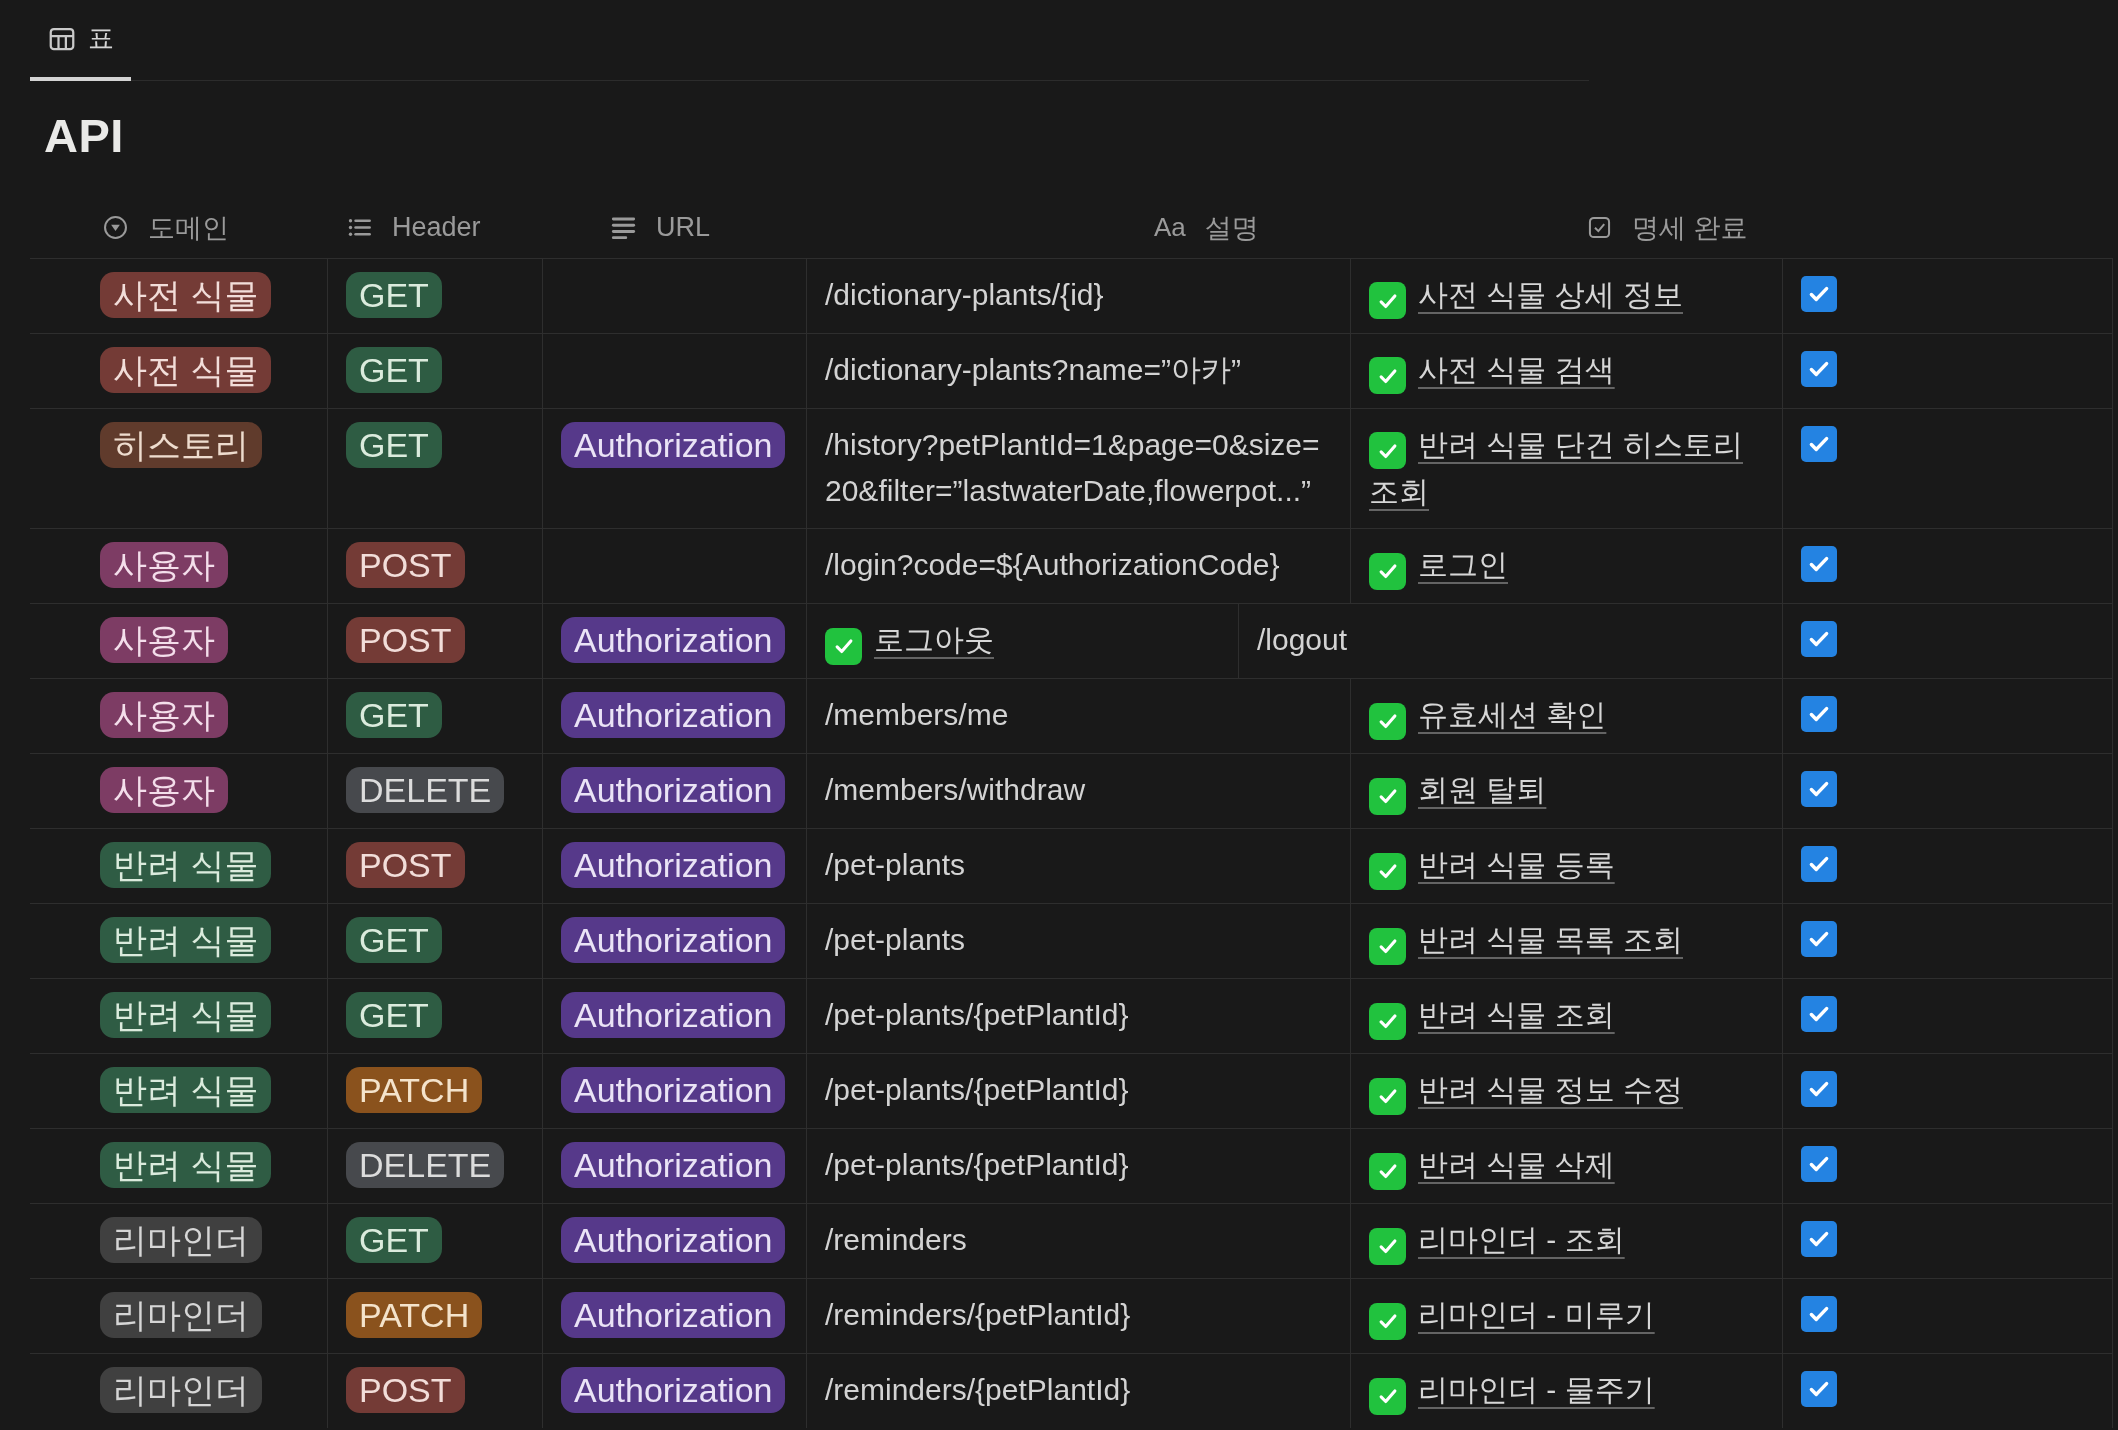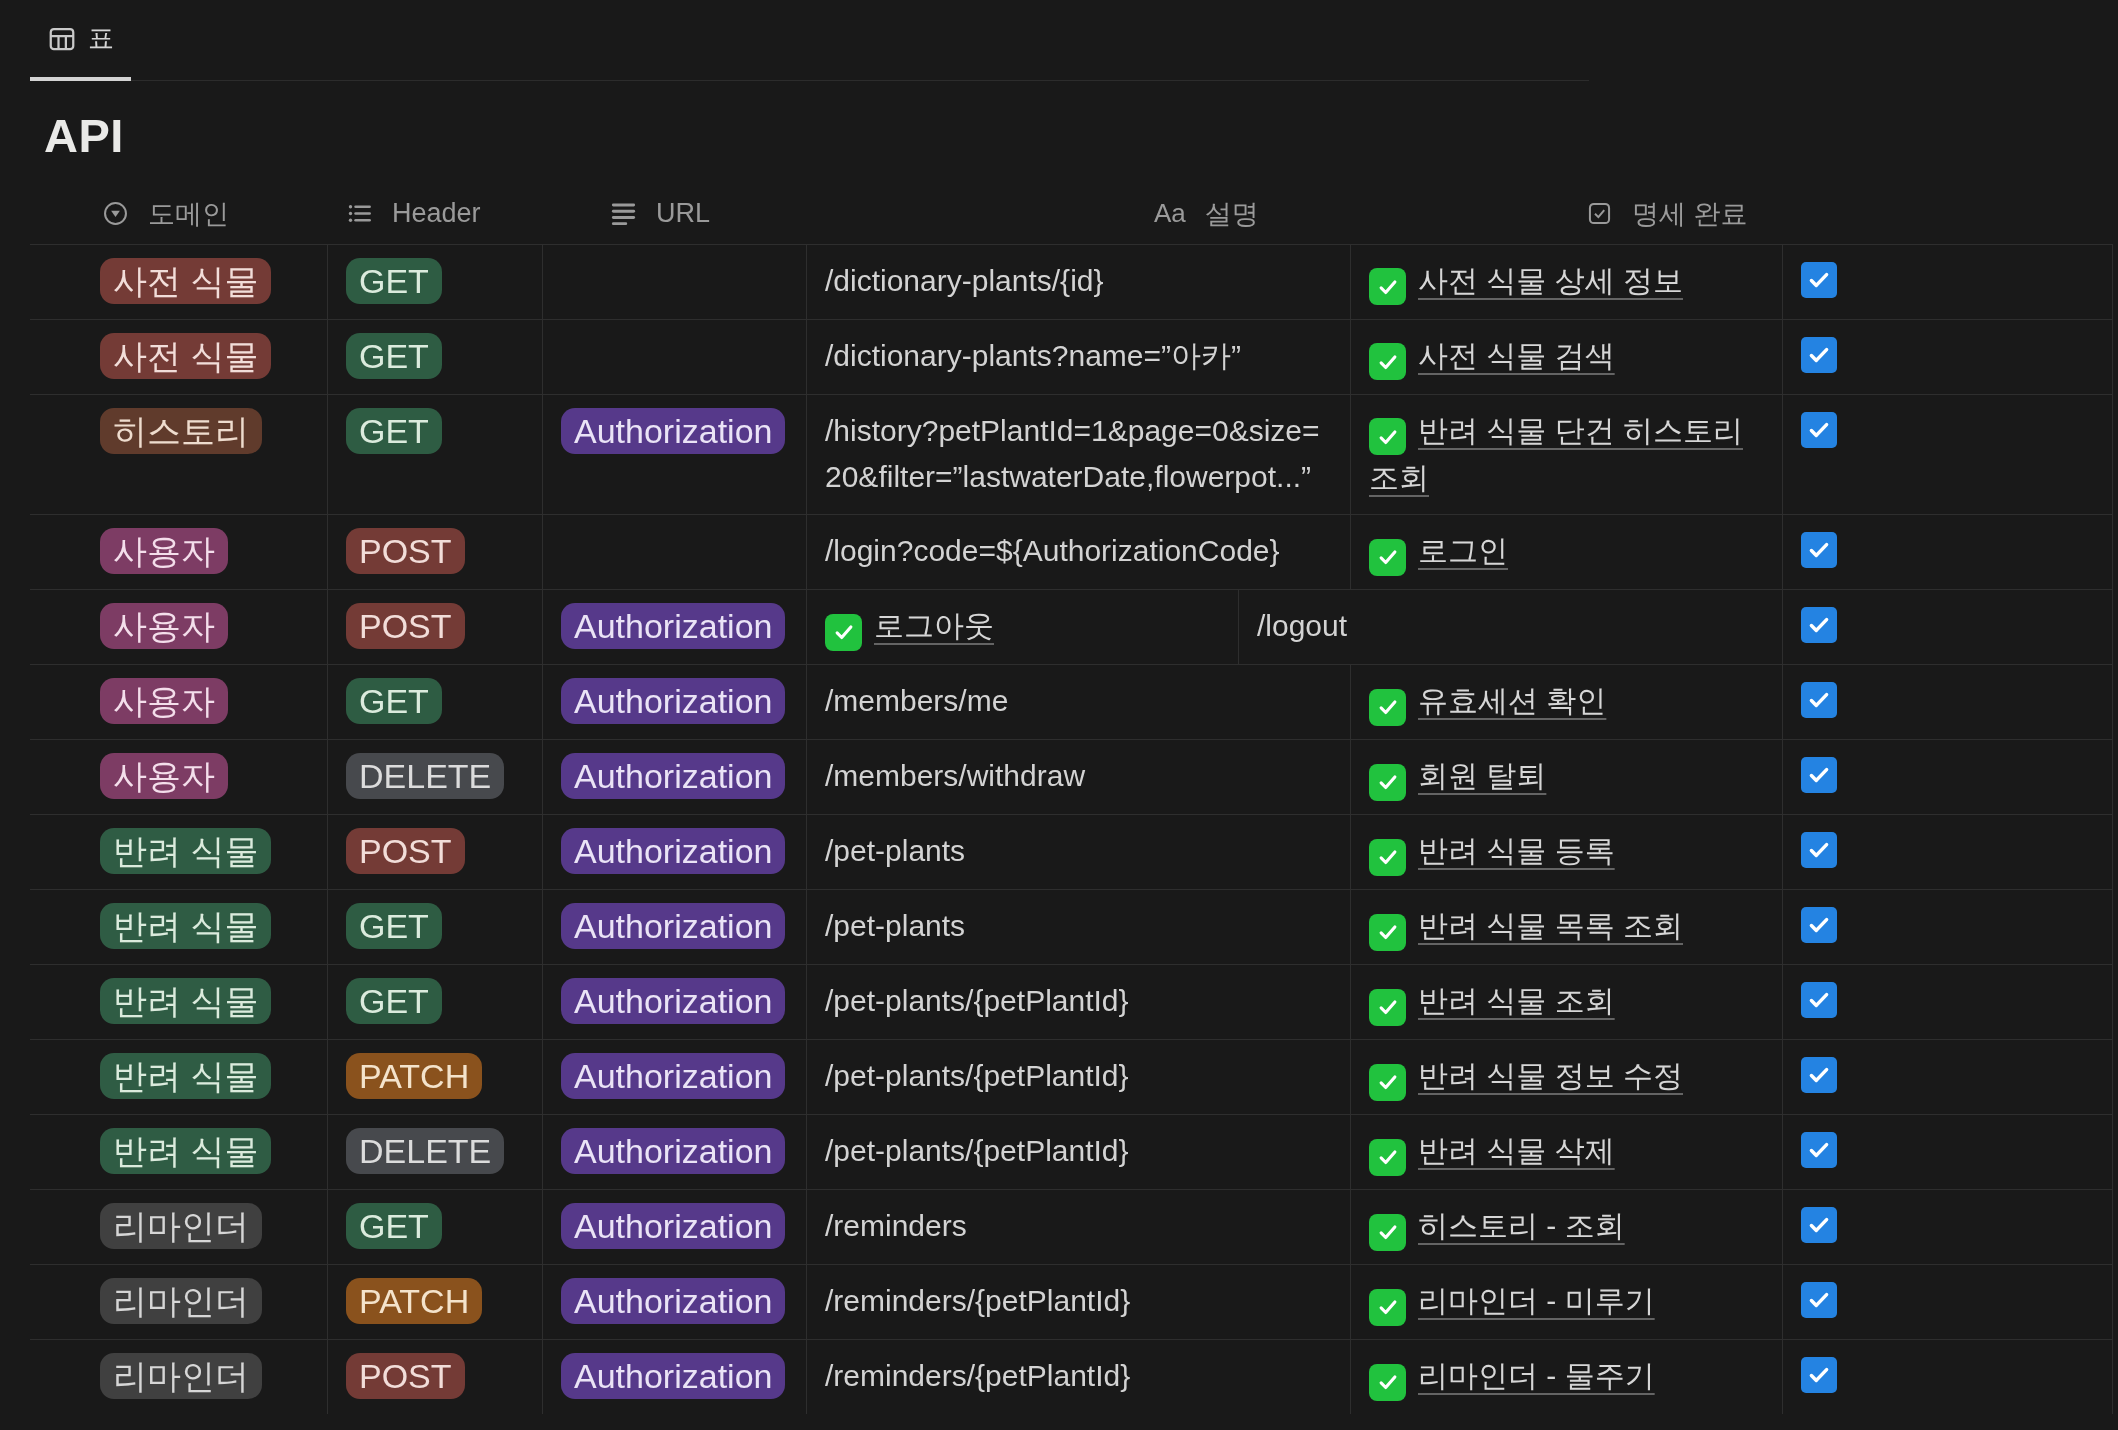--- a/index.html
+++ b/index.html
@@ -26,21 +26,21 @@
   .tab{
     position:relative;display:inline-flex;align-items:center;gap:11px;
     margin-left:30px;height:81px;padding:0 17px;cursor:pointer;z-index:2;
     border-bottom:4px solid #D3D3D3;
   }
   .tab .tab-label{font-size:26px;color:var(--tab-text);}
   .tab svg{display:block;}
 
   
   .page-title{
-    margin:26px 0 18px 44px;
+    margin:26px 0 32px 44px;
     font-size:47px;font-weight:700;letter-spacing:.5px;
     color:var(--title-text);line-height:1.25;
   }
 
   
   .table{margin-left:30px;width:2083px;}
   .thead{display:flex;height:60px;color:var(--header-text);font-size:27px;}
   .th{display:flex;align-items:center;gap:19px;padding:0 18px;}
   .th svg{flex:none;display:block;}
   .aa-glyph{font-size:26px;color:var(--header-text);text-align:right;}
@@ -491,21 +491,21 @@
         </div>
         <div class="td c2 header-cell"><span class="badge" style="background: rgb(86, 57, 138); color: rgb(234, 227, 246);">Authorization</span></div>
         <div class="td c3">
           <span class="url-text">/reminders</span>
         </div>
         <div class="td c4">
           <span class="emoji" aria-label="✅">
             <svg width="22" height="22" viewBox="0 0 24 24" fill="none" stroke="#FFFFFF" stroke-width="3.4" stroke-linecap="round" stroke-linejoin="round">
                 <path d="M4.5 13l5 5L19.5 6.5"></path>
               </svg>
-          </span><span class="desc-link">히스토리 - 조회</span>
+          </span><span class="desc-link">리마인더 - 조회</span>
         </div>
         <div class="td c5">
           <span class="checkbox">
             <svg width="26" height="26" viewBox="0 0 24 24" fill="none" stroke="#FFFFFF" stroke-width="3.2" stroke-linecap="round" stroke-linejoin="round">
                 <path d="M5 12.5l4.5 4.5L19 7"></path>
               </svg>
           </span>
         </div>
       </div>
 

